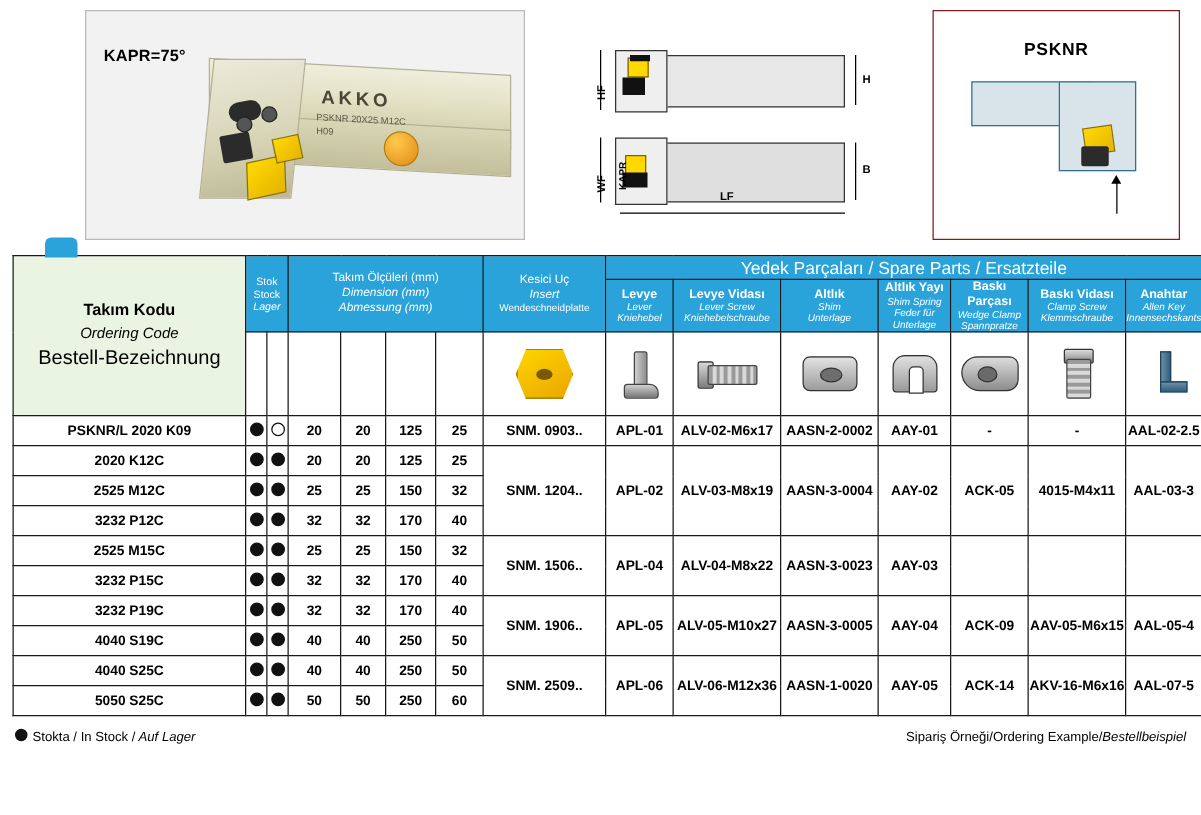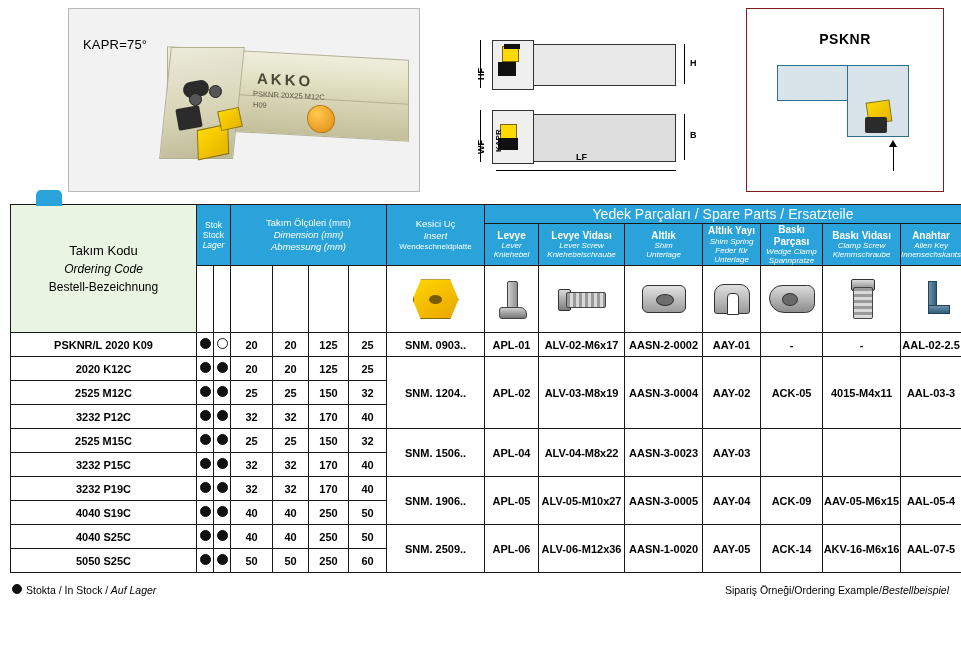--- a/index.html
+++ b/index.html
@@ -32,21 +32,21 @@
     height: 182px;
     border: 1px solid #b9b9b9;
     background: #f2f2f2;
     overflow: hidden;
   }
   .kapr-label {
     position: absolute;
     left: 14px;
     top: 28px;
     font-size: 13px;
-    font-weight: normal;
+    font-weight: bold;
     letter-spacing: .2px;
   }
   .holder-body {
     position: absolute;
     left: 98px;
     top: 44px;
     width: 240px;
     height: 58px;
     background: linear-gradient(180deg,#efeedc 0%, #e3e1c4 45%, #cbc8a4 100%);
     border: 1px solid #b4b096;
@@ -286,23 +286,23 @@
     display: block;
     font-style: italic;
     font-size: 8px;
   }
   .corner-cell {
     background: #e9f4e2;
     text-align: left;
     padding: 6px 0 6px 36px;
     line-height: 1.5;
   }
-  .corner-cell .l1 { font-size: 13px; font-weight: normal; }
+  .corner-cell .l1 { font-size: 13px; font-weight: bold; }
   .corner-cell .l2 { font-size: 12px; font-style: italic; }
-  .corner-cell .l3 { font-size: 12px; }
+  .corner-cell .l3 { font-size: 16px; }
   .icon-row td {
     height: 66px;
     background: #fff;
   }
   .row-code {
     text-align: right;
     padding-right: 10px;
     font-size: 13px;
     font-weight: bold;
     height: 23px;

